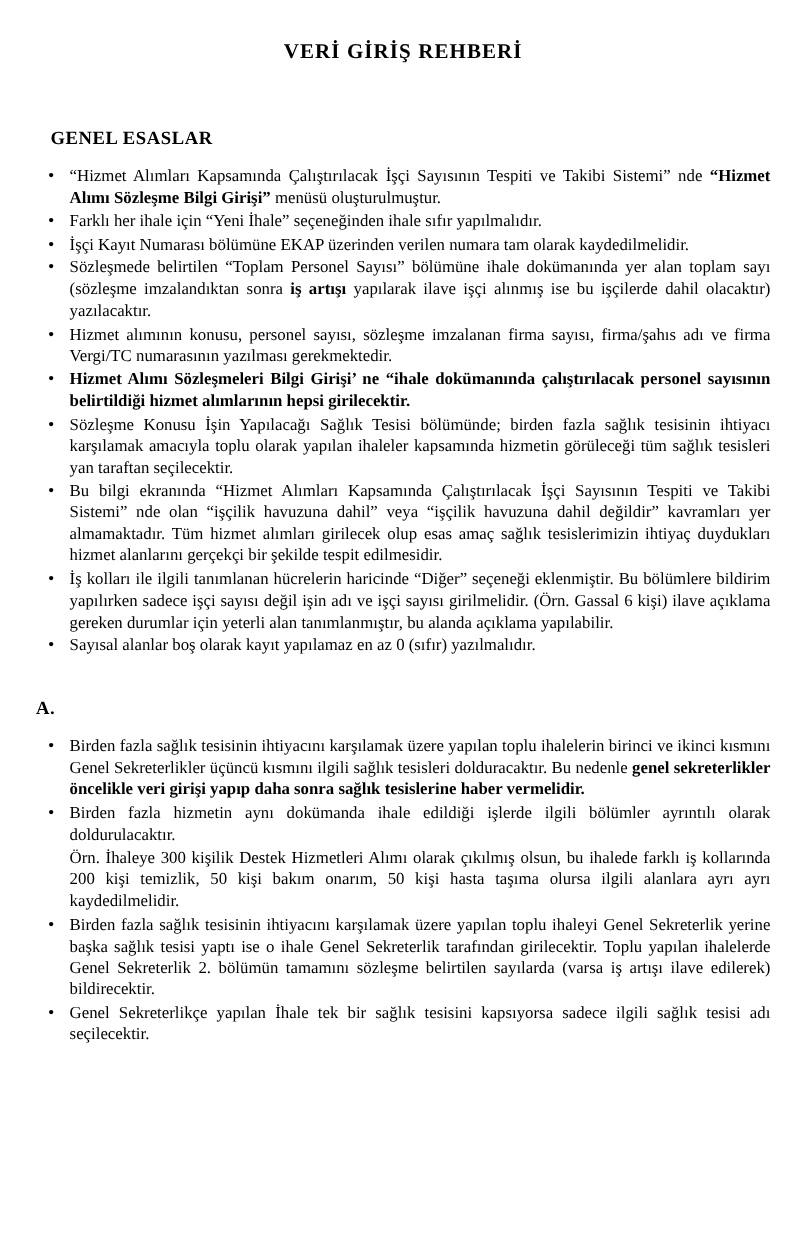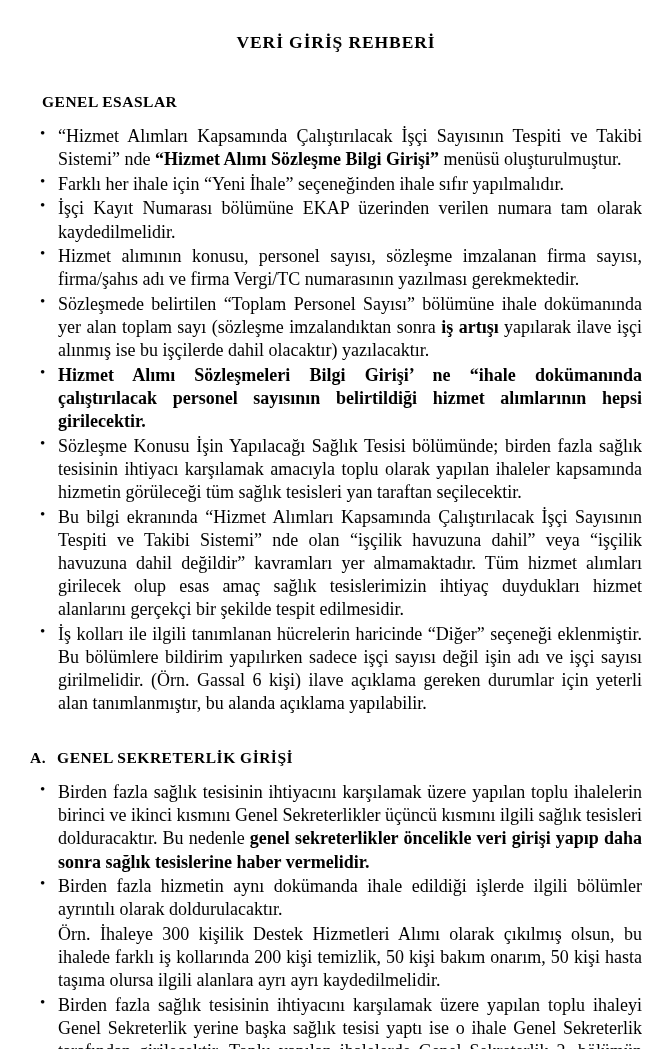--- a/index.html
+++ b/index.html
@@ -25,40 +25,40 @@
     text-align: center;
     font-weight: bold;
     font-size: 17.5px;
     letter-spacing: 0.9px;
     margin: 6px 0 0 0;
   }
   .section-heading {
     font-weight: bold;
     font-size: 15.5px;
     letter-spacing: 0.5px;
-    margin: 40px 0 0 12px;
+    margin: 54px 0 0 12px;
   }
   .section-heading.lettered {
     margin: 34px 0 0 0;
     display: flex;
     gap: 11px;
   }
   .section-heading .sec-letter {
     display: inline-block;
   }
   ul.bullets {
     list-style: none;
     margin: 14px 0 0 0;
     padding: 0;
   }
   ul.bullets li {
     position: relative;
     padding-left: 28px;
     margin-bottom: 1.5px;
-    font-size: 18px;
+    font-size: 14px;
     line-height: 1.285;
     text-align: justify;
     text-justify: inter-word;
   }
   ul.bullets li::before {
     content: "\2022";
     position: absolute;
     left: 10px;
     top: -1px;
     font-size: 15px;
@@ -79,31 +79,31 @@
 <div class="page">
 
   <h1 class="doc-title">VERİ GİRİŞ REHBERİ</h1>
 
   <h2 class="section-heading">GENEL ESASLAR</h2>
 
   <ul class="bullets" id="list-0">
       <li><span>“Hizmet Alımları Kapsamında Çalıştırılacak İşçi Sayısının Tespiti ve Takibi Sistemi” nde </span><span class="b">“Hizmet Alımı Sözleşme Bilgi Girişi”</span><span> menüsü oluşturulmuştur.</span></li>
       <li><span>Farklı her ihale için “Yeni İhale” seçeneğinden ihale sıfır yapılmalıdır.</span></li>
       <li><span>İşçi Kayıt Numarası bölümüne EKAP üzerinden verilen numara tam olarak kaydedilmelidir.</span></li>
+      <li><span>Sözleşmede belirtilen “Toplam Personel Sayısı” bölümüne ihale dokümanında yer alan toplam sayı (sözleşme imzalandıktan sonra </span><span class="b">iş artışı</span><span> yapılarak ilave işçi alınmış ise bu işçilerde dahil olacaktır) yazılacaktır.</span></li>
       <li><span>Hizmet alımının konusu, personel sayısı, sözleşme imzalanan firma sayısı, firma/şahıs adı ve firma Vergi/TC numarasının yazılması gerekmektedir.</span></li>
-      <li><span>Sözleşmede belirtilen “Toplam Personel Sayısı” bölümüne ihale dokümanında yer alan toplam sayı (sözleşme imzalandıktan sonra </span><span class="b">iş artışı</span><span> yapılarak ilave işçi alınmış ise bu işçilerde dahil olacaktır) yazılacaktır.</span></li>
       <li><span class="b">Hizmet Alımı Sözleşmeleri Bilgi Girişi’ ne “ihale dokümanında çalıştırılacak personel sayısının belirtildiği hizmet alımlarının hepsi girilecektir.</span></li>
       <li><span>Sözleşme Konusu İşin Yapılacağı Sağlık Tesisi bölümünde; birden fazla sağlık tesisinin ihtiyacı karşılamak amacıyla toplu olarak yapılan ihaleler kapsamında hizmetin görüleceği tüm sağlık tesisleri yan taraftan seçilecektir.</span></li>
       <li><span>Bu bilgi ekranında “Hizmet Alımları Kapsamında Çalıştırılacak İşçi Sayısının Tespiti ve Takibi Sistemi” nde olan “işçilik havuzuna dahil” veya “işçilik havuzuna dahil değildir” kavramları yer almamaktadır. Tüm hizmet alımları girilecek olup esas amaç sağlık tesislerimizin ihtiyaç duydukları hizmet alanlarını gerçekçi bir şekilde tespit edilmesidir.</span></li>
       <li><span>İş kolları ile ilgili tanımlanan hücrelerin haricinde “Diğer” seçeneği eklenmiştir. Bu bölümlere bildirim yapılırken sadece işçi sayısı değil işin adı ve işçi sayısı girilmelidir. (Örn. Gassal 6 kişi) ilave açıklama gereken durumlar için yeterli alan tanımlanmıştır, bu alanda açıklama yapılabilir.</span></li>
+      <li><span>Sayısal alanlar boş olarak kayıt yapılamaz en az 0 (sıfır) yazılmalıdır.</span></li>
     </ul>
 
   <h2 class="section-heading lettered">
     <span class="sec-letter">A.</span>
-    <span>GENEL SEKRETERLİK GİRİŞİ</span>
   </h2>
 
   <ul class="bullets blockA" id="list-1">
       <li><span>Birden fazla sağlık tesisinin ihtiyacını karşılamak üzere yapılan toplu ihalelerin birinci ve ikinci kısmını Genel Sekreterlikler üçüncü kısmını ilgili sağlık tesisleri dolduracaktır. Bu nedenle </span><span class="b">genel sekreterlikler öncelikle veri girişi yapıp daha sonra sağlık tesislerine haber vermelidir.</span></li>
       <li><span>Birden fazla hizmetin aynı dokümanda ihale edildiği işlerde ilgili bölümler ayrıntılı olarak doldurulacaktır.</span></li>
       <li class="nobullet"><span>Örn. İhaleye 300 kişilik Destek Hizmetleri Alımı olarak çıkılmış olsun, bu ihalede farklı iş kollarında 200 kişi temizlik, 50 kişi bakım onarım, 50 kişi hasta taşıma olursa ilgili alanlara ayrı ayrı kaydedilmelidir.</span></li>
       <li><span>Birden fazla sağlık tesisinin ihtiyacını karşılamak üzere yapılan toplu ihaleyi Genel Sekreterlik yerine başka sağlık tesisi yaptı ise o ihale Genel Sekreterlik tarafından girilecektir. Toplu yapılan ihalelerde Genel Sekreterlik 2. bölümün tamamını sözleşme belirtilen sayılarda (varsa iş artışı ilave edilerek) bildirecektir.</span></li>
       <li><span>Genel Sekreterlikçe yapılan İhale tek bir sağlık tesisini kapsıyorsa sadece ilgili sağlık tesisi adı seçilecektir.</span></li>
     </ul>
 

